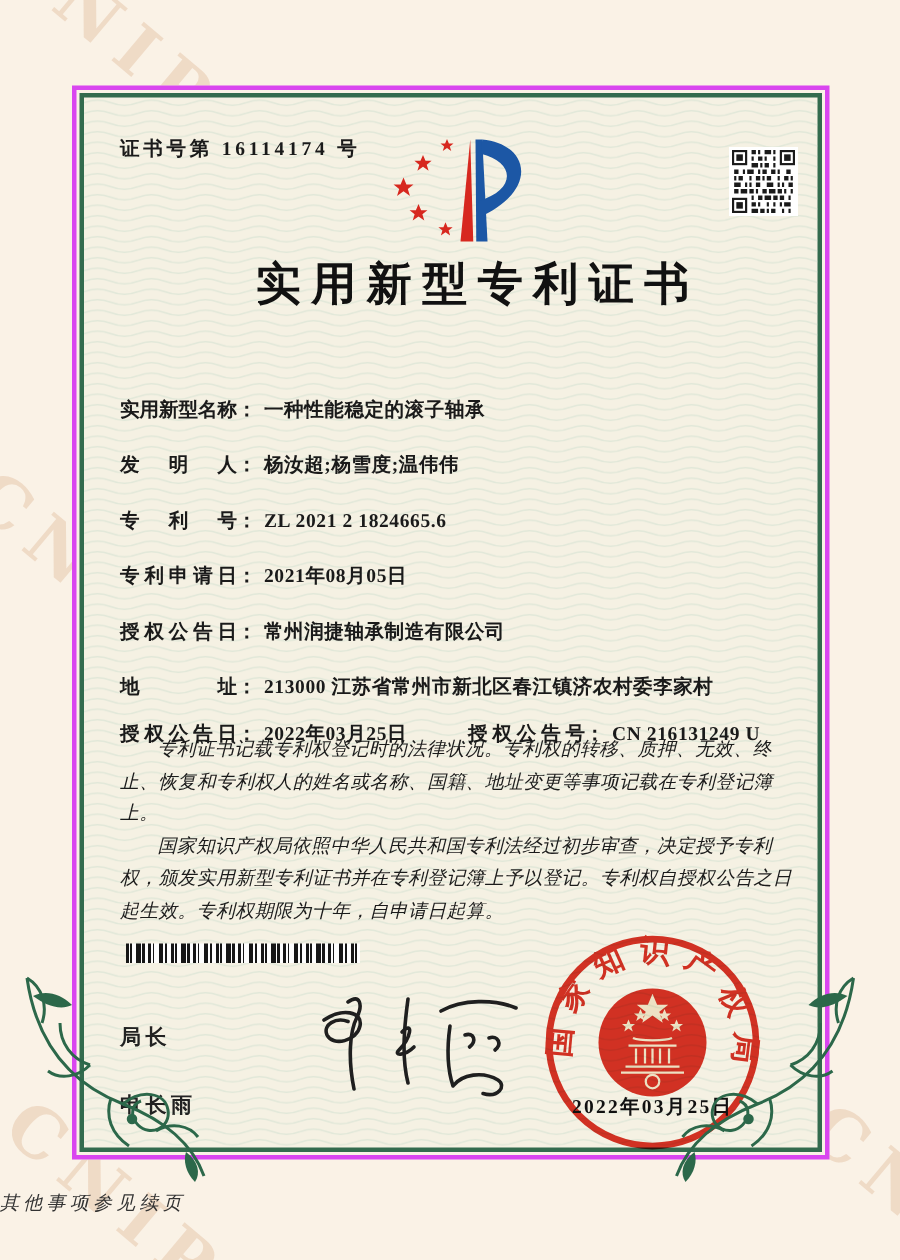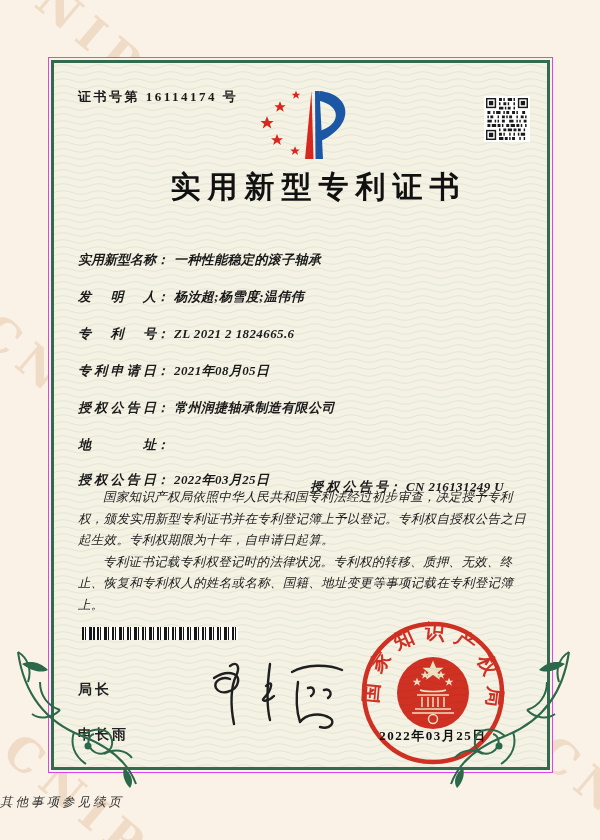--- a/index.html
+++ b/index.html
@@ -11,37 +11,37 @@
     color:#1a1a1a;
   }
   .watermark {
     position:absolute; font-family:"DejaVu Serif",serif;
     font-size:46px; font-weight:bold; letter-spacing:10px;
     color:rgba(214,165,125,0.30); transform:rotate(40deg);
     white-space:nowrap; pointer-events:none; z-index:1;
   }
   .frame {
     position:absolute; left:48px; top:57px; width:505px; height:716px;
-    border:1px solid #d946ef; padding:2px; z-index:2; background:#faf2e6;
+    border:3px solid #d946ef; padding:2px; z-index:2; background:#faf2e6;
   }
   .frame-inner {
     position:relative; width:100%; height:100%;
     border:3px solid #336b4e; background:#f5f1e3;
   }
   .waves { position:absolute; left:0; top:0; width:100%; height:100%; }
   .content { position:absolute; left:0; top:0; right:0; bottom:0; }
 
   .cert-no { position:absolute; left:24px; top:25px; font-size:13px; letter-spacing:2.5px; font-weight:600; }
   .logo { position:absolute; left:200px; top:22px; width:110px; height:80px; }
   .qr { position:absolute; left:430px; top:33px; width:46px; height:46px; background:#fff; padding:2px; }
   .title { position:absolute; top:104px; width:100%; text-align:center;
            font-size:30px; font-weight:bold; letter-spacing:7px; color:#111;padding-left:36px; }
 
   .fields { position:absolute; left:24px; top:179px; width:458px; font-size:13px; font-weight:600; }
-  .f-row { height:37px; display:flex; align-items:center; line-height:1.25;font-style:italic; }
+  .f-row { height:37px; display:flex; align-items:flex-end; line-height:1.25; }
   .f-row.double { height:auto; }
   .f-pair { display:flex; width:232px; }
   .f-pair.grow { width:auto; flex:1;margin-top:15px; }
   .f-label { display:inline-block; width:78px; text-align:justify; text-align-last:justify; white-space:nowrap; }
   .f-colon { display:inline-block; width:13px; }
   .f-value { margin-left:5px; white-space:nowrap; letter-spacing:0.4px; }
 
   .paras { position:absolute; left:24px; top:424px; width:448px;
            font-size:12.5px; line-height:21.5px; font-style:italic; color:#1b1b1b; }
   .paras p { text-indent:2em; letter-spacing:0.3px; }
@@ -164,38 +164,39 @@
           <span class="f-value">2021年08月05日</span>
         </div>
         <div class="f-row">
           <span class="f-label">授权公告日</span>
             <span class="f-colon">：</span>
           <span class="f-value">常州润捷轴承制造有限公司</span>
         </div>
         <div class="f-row">
           <span class="f-label">地址</span>
             <span class="f-colon">：</span>
+          <span class="f-value">213000 江苏省常州市新北区春江镇济农村委李家村</span>
         </div>
         <div class="f-row double">
           <span class="f-pair">
             <span class="f-label">授权公告日</span>
               <span class="f-colon">：</span>
             <span class="f-value">2022年03月25日</span>
           </span>
           <span class="f-pair grow">
             <span class="f-label">授权公告号</span>
               <span class="f-colon">：</span>
             <span class="f-value">CN 216131249 U</span>
           </span>
         </div>
       </div>
 
       <div class="paras">
+        <p>专利证书记载专利权登记时的法律状况。专利权的转移、质押、无效、终止、恢复和专利权人的姓名或名称、国籍、地址变更等事项记载在专利登记簿上。</p>
         <p>国家知识产权局依照中华人民共和国专利法经过初步审查，决定授予专利权，颁发实用新型专利证书并在专利登记簿上予以登记。专利权自授权公告之日起生效。专利权期限为十年，自申请日起算。</p>
-        <p>专利证书记载专利权登记时的法律状况。专利权的转移、质押、无效、终止、恢复和专利权人的姓名或名称、国籍、地址变更等事项记载在专利登记簿上。</p>
       </div>
 
       <div class="barcode"></div>
 
       <div class="director-title">局长</div>
       <div class="director-name">申长雨</div>
 
       <svg class="signature" viewBox="0 0 150 85">
         <g stroke="#1f1f1f" stroke-width="2.4" fill="none" stroke-linecap="round" stroke-linejoin="round">
           <path d="M30,14 C38,8 40,16 36,24 C31,34 30,52 34,72"></path>

